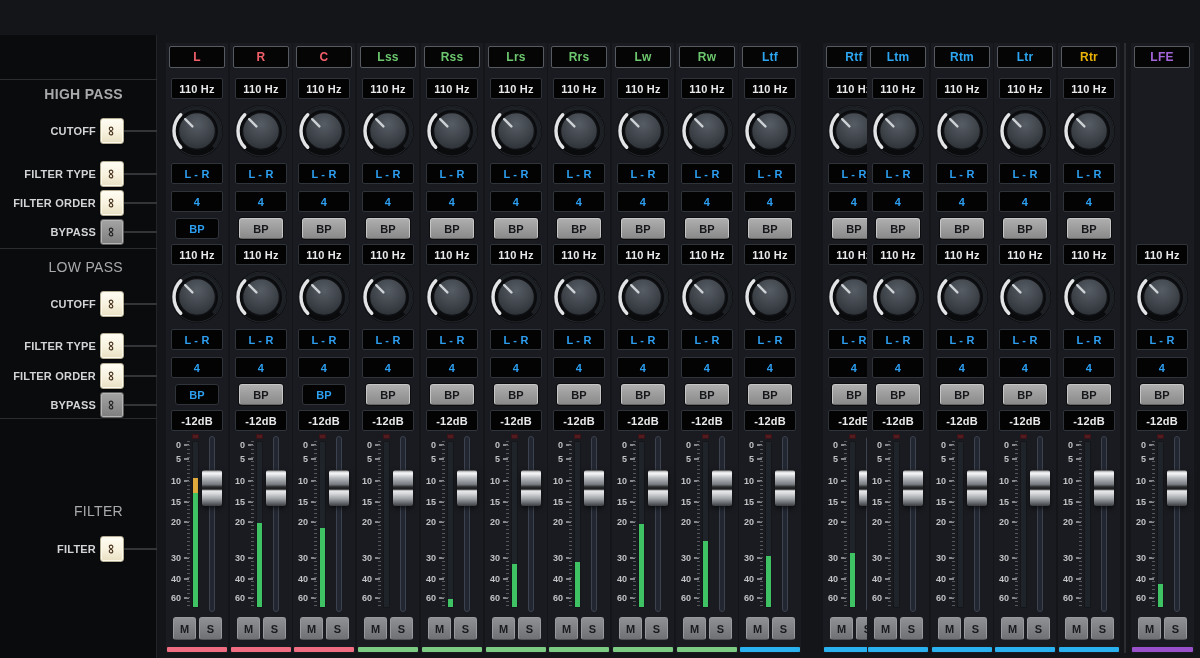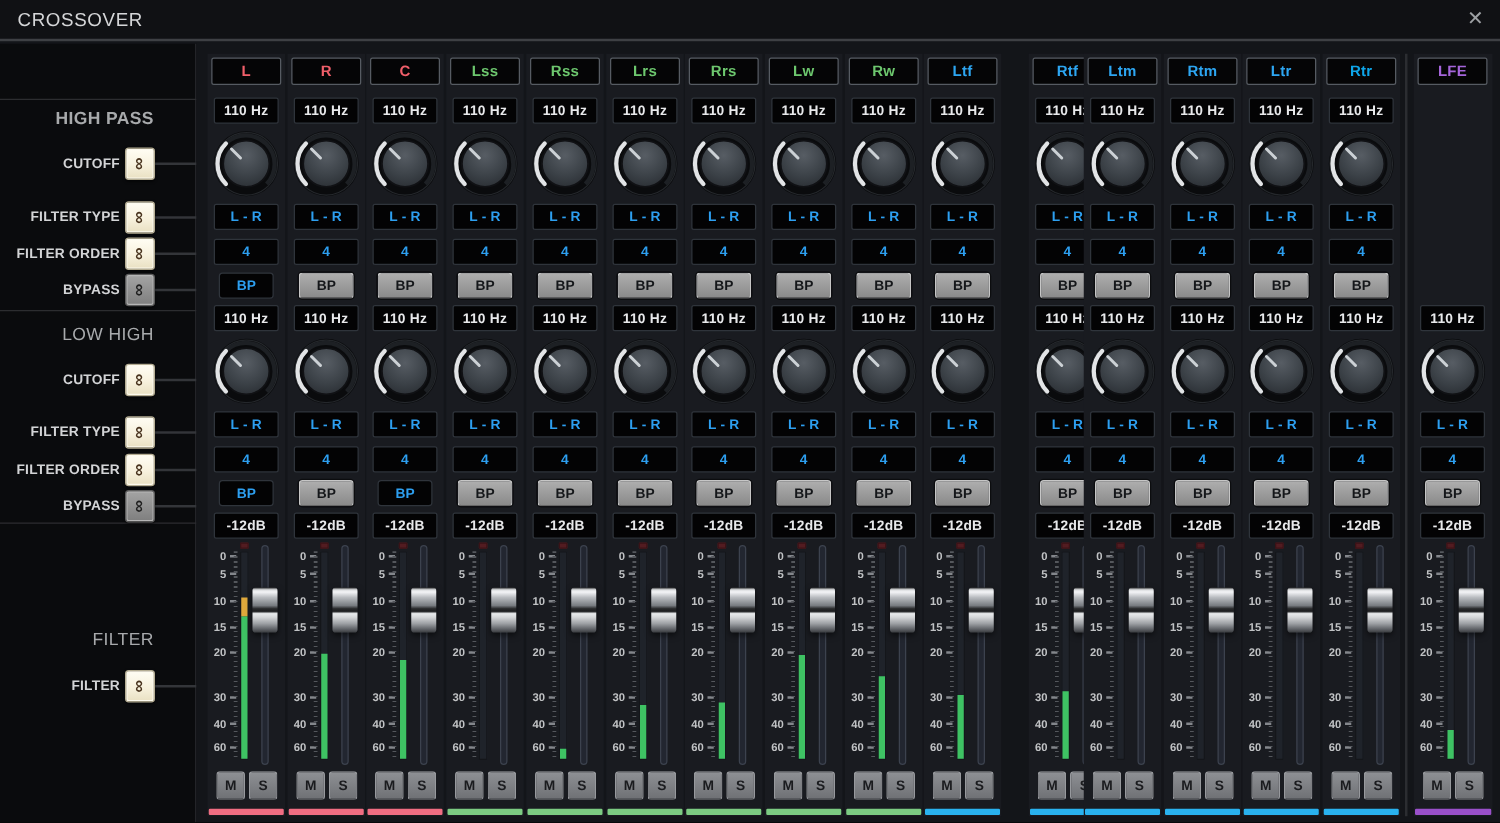--- a/index.html
+++ b/index.html
@@ -84,24 +84,20 @@
   <svg width="0" height="0" style="position:absolute">
     <defs>
       <radialGradient id="knobg" cx="50%" cy="32%" r="80%">
         <stop offset="0%" stop-color="#575d64"></stop>
         <stop offset="55%" stop-color="#3c4248"></stop>
         <stop offset="100%" stop-color="#262a2f"></stop>
       </radialGradient>
     </defs>
   </svg>
 
-  <div class="titlebar">
-    <span class="title">CROSSOVER</span>
-    <span class="close">✕</span>
-  </div>
 
   <div class="sidebar" id="sidebar">
       <div class="sdivider" style="top: 44px;"></div>
       <div class="sdivider" style="top: 213px;"></div>
       <div class="sdivider" style="top: 383px;"></div>
       <div class="sheading" style="top: 51px; font-weight: bold;">HIGH PASS</div>
       <div class="srow" style="top: 83px;">
         <div class="sline"></div>
         <span class="slabel">CUTOFF</span>
         <div class="slink">
@@ -122,21 +118,21 @@
           <span class="glyph">∞</span>
         </div>
       </div>
       <div class="srow" style="top: 184px;">
         <div class="sline"></div>
         <span class="slabel">BYPASS</span>
         <div class="slink gray">
           <span class="glyph">∞</span>
         </div>
       </div>
-      <div class="sheading" style="top: 224px;">LOW HIGH</div>
+      <div class="sheading" style="top: 224px;">LOW PASS</div>
       <div class="srow" style="top: 256px;">
         <div class="sline"></div>
         <span class="slabel">CUTOFF</span>
         <div class="slink">
           <span class="glyph">∞</span>
         </div>
       </div>
       <div class="srow" style="top: 298px;">
         <div class="sline"></div>
         <span class="slabel">FILTER TYPE</span>
@@ -942,21 +938,21 @@
           <div class="mled"></div>
           <div class="mtrack"></div>
           <div class="ftrack"></div>
           <div class="fcap"></div>
         </div>
         <div class="msbtn" style="left: 7px;">M</div>
         <div class="msbtn" style="left: 33px;">S</div>
         <div class="cstrip" style="background: rgb(41, 178, 239);"></div>
       </div>
       <div class="strip" style="left: 1058px;">
-        <div class="box header-box" style="top: 3px; color: #0ea5e9;">Rtr</div>
+        <div class="box header-box" style="top: 3px; color: #eab308;">Rtr</div>
         <div class="box white" style="top: 35px;">110 Hz</div>
         <div class="knob" style="top: 61px;"><svg width="54" height="54" viewBox="0 0 54 54">
             <circle cx="27" cy="27" r="26" fill="#0a0b0d"></circle>
             <circle cx="27" cy="27" r="25" fill="none" stroke="#24272b" stroke-width="1"></circle>
             <path d="M10.74 10.74 A23 23 0 0 1 43.26 43.26" fill="none" stroke="#1d2024" stroke-width="3.4"></path>
             <path d="M10.74 43.26 A23 23 0 0 1 10.74 10.74" fill="none" stroke="#e2e4e6" stroke-width="3.4" stroke-linecap="round"></path>
             <circle cx="27" cy="27" r="18.5" fill="url(#knobg)" stroke="#101114" stroke-width="1.5"></circle>
             <line x1="22.4" y1="22.4" x2="15.2" y2="15.2" stroke="#ccd1d5" stroke-width="2.4" stroke-linecap="round"></line>
           </svg></div>
         <div class="box blue" style="top: 120px;">L - R</div>

